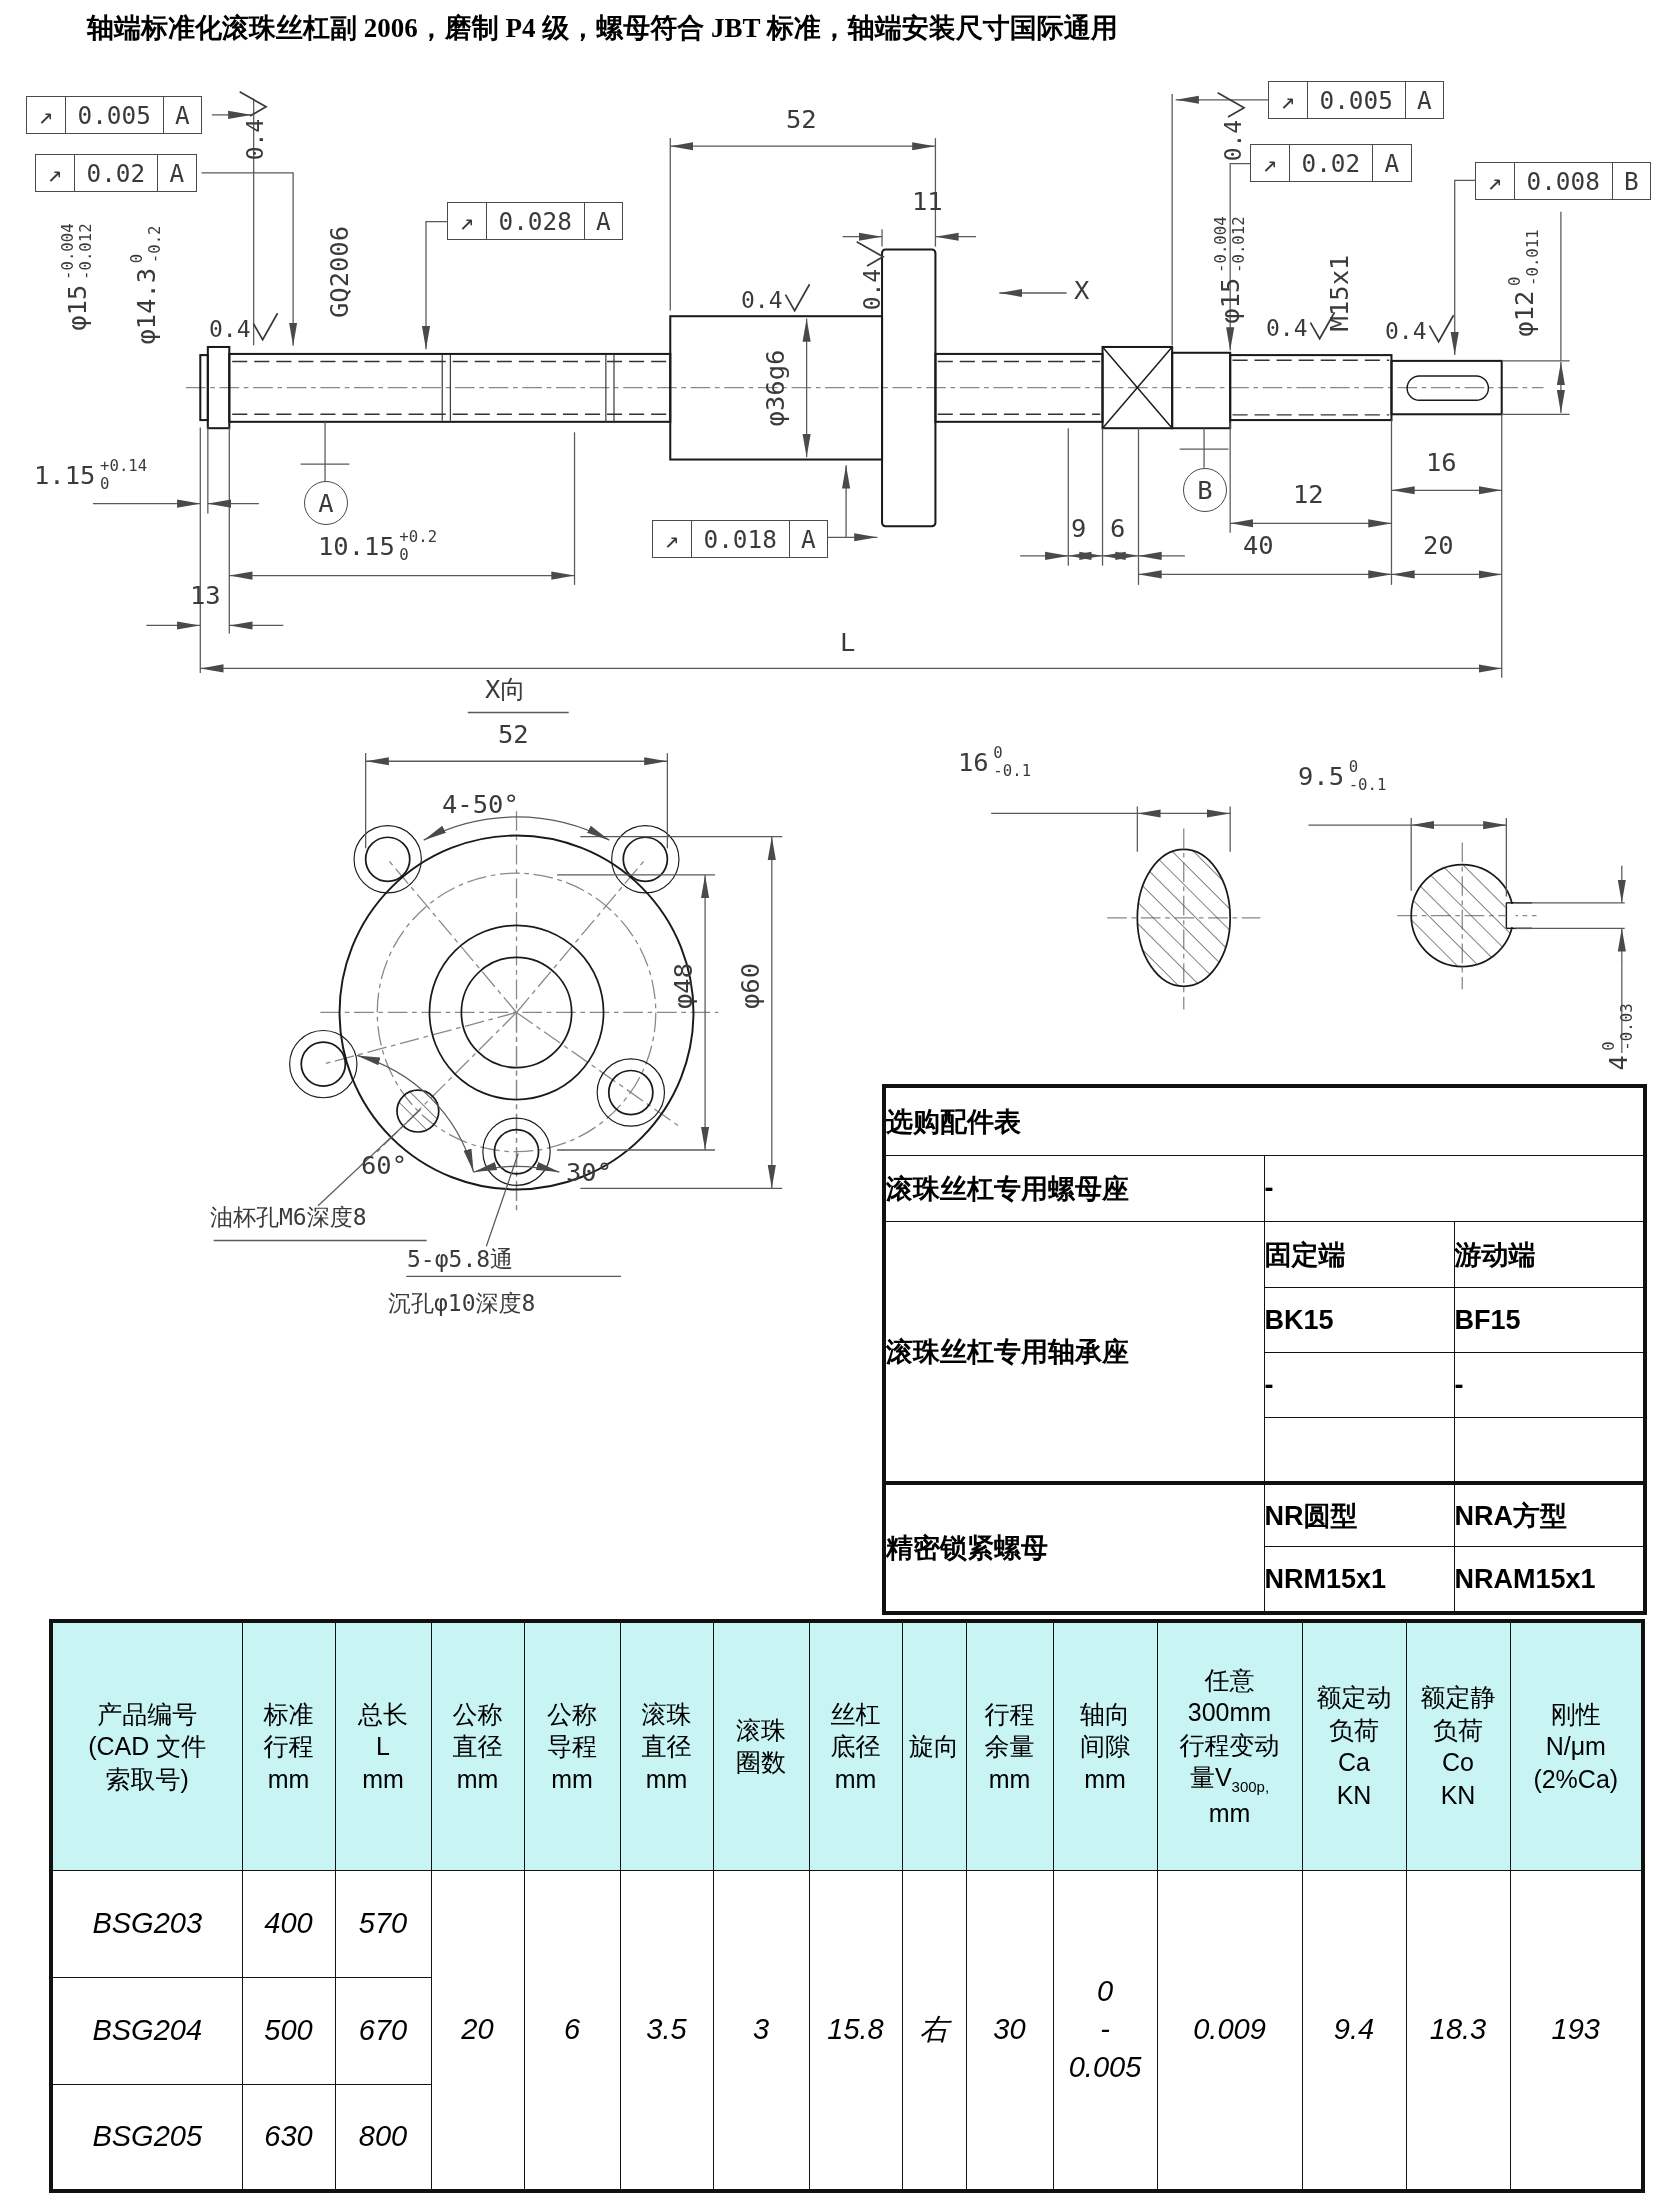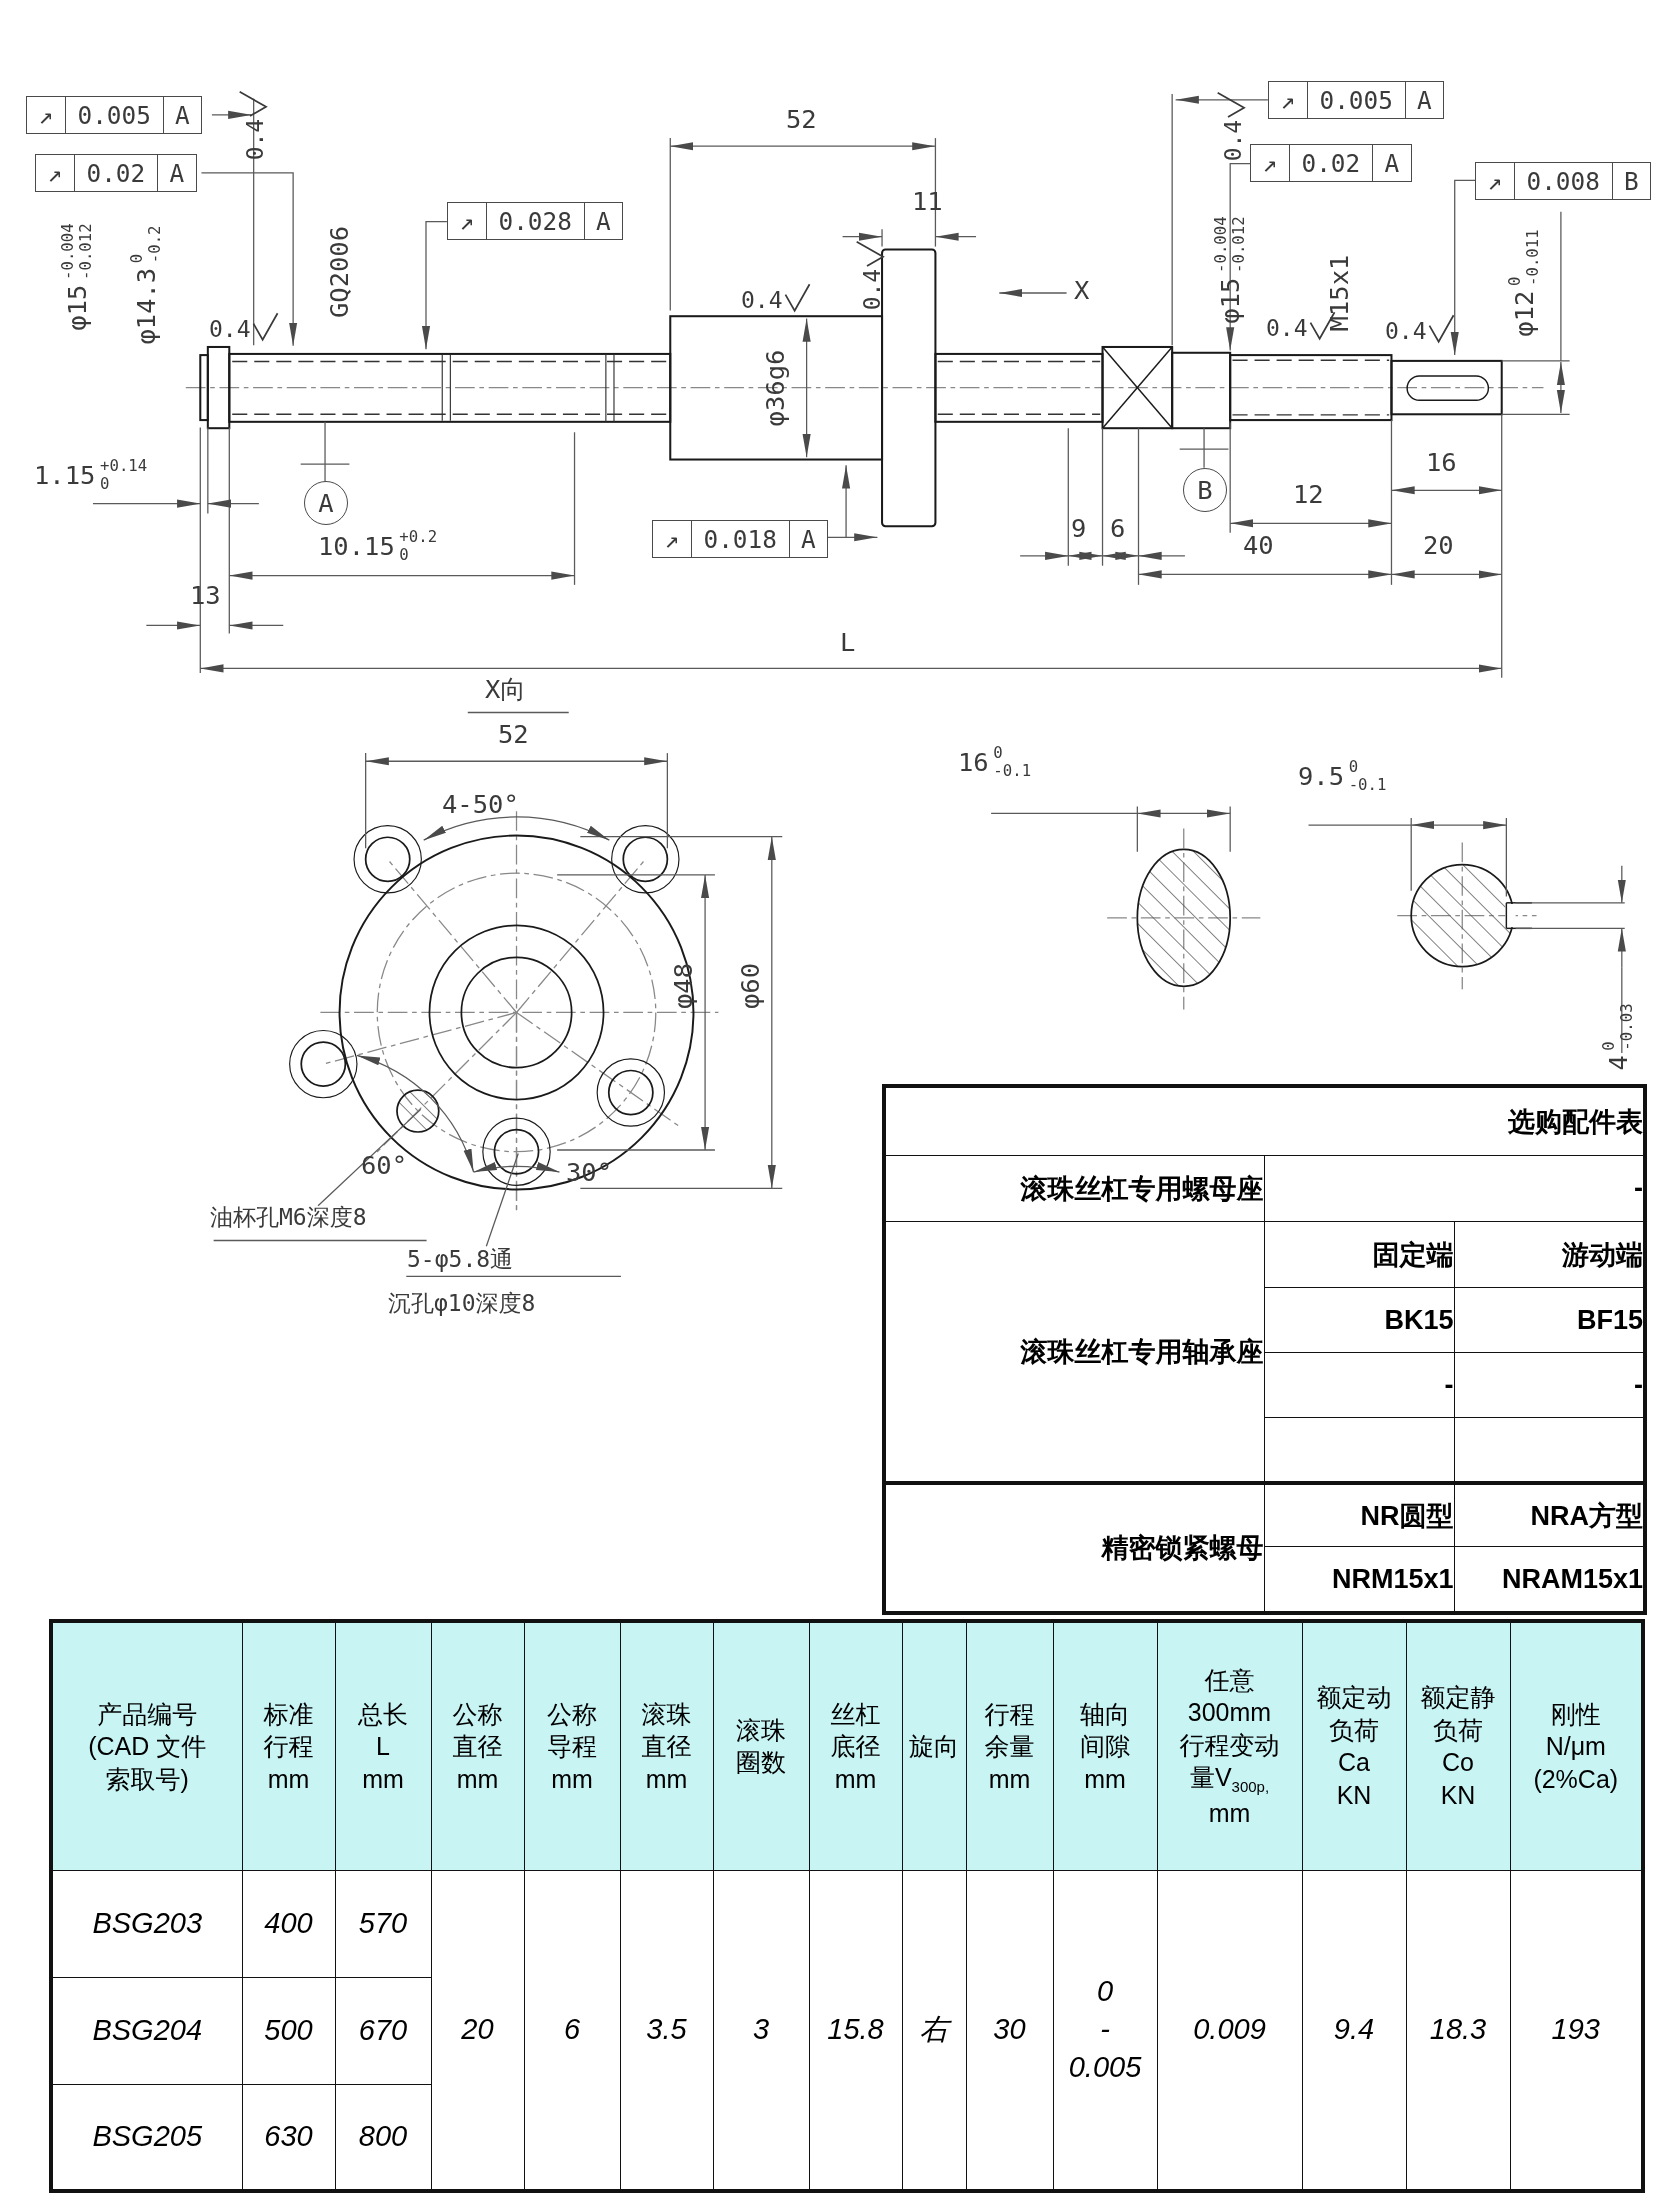--- a/index.html
+++ b/index.html
@@ -20,36 +20,37 @@
   .fcf>div:last-child{border-right:none;}
   .datum{position:absolute;width:42px;height:42px;border:1.7px solid #4a4a4a;border-radius:50%;
          display:flex;align-items:center;justify-content:center;background:#fff;
          font-family:"DejaVu Sans Mono", monospace;font-size:25.5px;color:#3a3a3a;}
   .sf{position:absolute;display:flex;align-items:flex-end;gap:1.2px;color:#3a3a3a;
       font-family:"DejaVu Sans Mono", monospace;font-size:23px;}
   .rot90{transform:rotate(-90deg);transform-origin:center;}
   table{border-collapse:collapse;}
   .acc{position:absolute;left:882px;top:1084px;width:761px;table-layout:fixed;
        font-family:"Liberation Sans", sans-serif;font-size:27px;font-weight:600;color:#000;}
-  .acc td{border:1.7px solid #111;text-align:right;vertical-align:middle;padding:0;}
+  .acc td{border:1.7px solid #111;text-align:left;vertical-align:middle;padding:0;}
   .acc{border:4.1px solid #111;}
   .acc tr.thick td{border-top:4.1px solid #111;}
   .spec{position:absolute;left:49px;top:1619px;width:1593px;table-layout:fixed;
         font-family:"Liberation Sans", sans-serif;color:#000;border:4.6px solid #111;}
   .spec td{border:1.7px solid #111;text-align:center;vertical-align:middle;
            white-space:pre-line;line-height:1.3;padding:2.3px;}
   .spec td.hd{font-size:25px;font-weight:400;}
   .spec td.dt{font-size:29px;font-style:italic;}
   sub.vs{font-size:15px;}
 </style>
 </head>
 <body>
 
 <div class="page">
 
+  <div class="title">轴端标准化滚珠丝杠副 2006，磨制 P4 级，螺母符合 JBT 标准，轴端安装尺寸国际通用</div>
 
   <svg class="draw" width="1673" height="1613" viewBox="0 0 2883 2780">
     <defs>
       <marker id="ar" markerUnits="userSpaceOnUse" markerWidth="40" markerHeight="16" refX="40" refY="8" orient="auto-start-reverse">
         <path d="M0,1 L40,8 L0,15 Z" fill="#4a4a4a"></path>
       </marker>
       <pattern id="hatch" patternUnits="userSpaceOnUse" width="26" height="26" patternTransform="rotate(-45)">
         <line x1="0" y1="0" x2="0" y2="26" stroke="#555" stroke-width="2.5"></line>
       </pattern>
     </defs>

